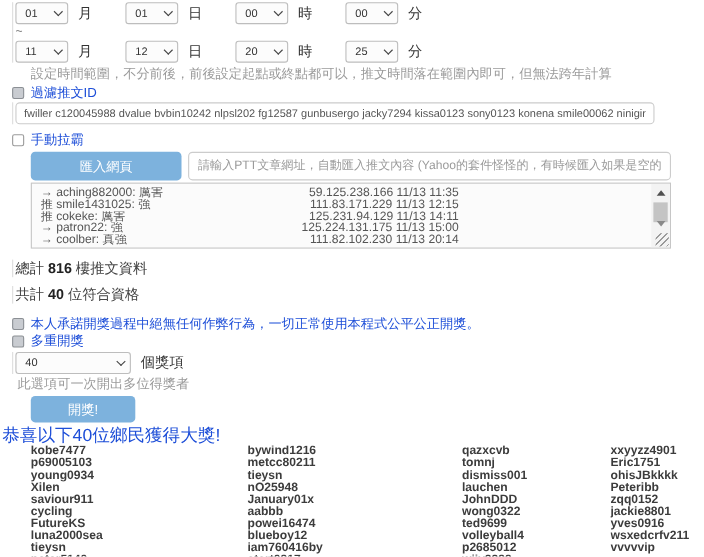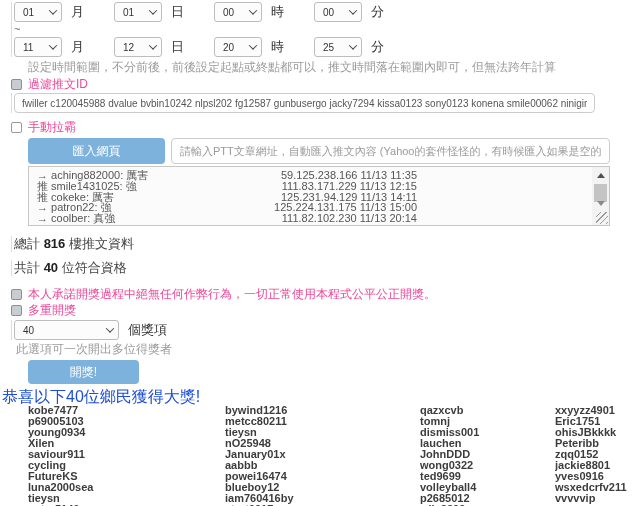--- a/index.html
+++ b/index.html
@@ -26,21 +26,21 @@
   }
   .sel-wide { width: 105px; }
   .chev { width: 6px; height: 6px; border-right: 1.6px solid #444; border-bottom: 1.6px solid #444;
     transform: rotate(45deg) translate(-1px,-1px); flex: 0 0 auto; }
   .sel-label { font-size: 13px; color: #333; margin-left: 9px; }
   .tilde { height: 11px; font-size: 11px; color: #666; line-height: 11px; }
 
   .hint { font-size: 12px; color: #9a9a9a; height: 13px; line-height: 13px; }
 
   .cb-row { display: flex; align-items: center; height: 13px; margin-left: 11px; }
-  .cb-row label { font-size: 12px; color: #ec4899; }
+  .cb-row label { font-size: 12px; color: #1d4ed8; }
   input[type="checkbox"] {
     appearance: none; -webkit-appearance: none;
     width: 11px; height: 11px; border: 1px solid #9a9a9a; border-radius: 2px;
     background: #fff; margin: 0 6px 0 0; flex: 0 0 auto;
   }
   input[type="checkbox"]:checked { background: #c9ccd1; border-color: #8b8f94; }
 
   .text-input {
     display: block; width: 581px; height: 20px; padding: 0 7px;
     border: 1px solid #ccc; border-radius: 4px; background: #fff;
@@ -77,21 +77,21 @@
   .arrow-up { width: 0; height: 0; border-left: 4px solid transparent; border-right: 4px solid transparent; border-bottom: 5px solid #505050; }
   .arrow-down { width: 0; height: 0; border-left: 4px solid transparent; border-right: 4px solid transparent; border-top: 5px solid #8a8a8a; }
   .sthumb { position: absolute; left: 2px; top: 17px; width: 13px; height: 18px; background: #c4c4c4; }
   .grip { position: absolute; right: 1px; bottom: 1px; width: 12px; height: 12px;
     background: repeating-linear-gradient(135deg, transparent 0 3px, #9a9a9a 3px 4px); }
 
   .stat { font-size: 13px; color: #444; height: 16px; line-height: 16px; }
   .stat b { color: #222; }
 
   .hint2 { margin-left: 16px; }
-  .draw-btn { width: 111px; height: 24px; margin-left: 28px; }
+  .draw-btn { width: 95px; height: 24px; margin-left: 28px; }
 
   .headline { margin-left: 2px; font-size: 16px; color: #1d4ed8; height: 13px; line-height: 13px; }
   .winners {
     margin-left: 28px; margin-top: 2px;
     display: grid; grid-template-columns: 197px 195px 135px auto;
     grid-auto-rows: 11px; font-size: 11px; font-weight: 700; color: #3c3c3c;
     line-height: 11px;
   }
   .winner { overflow: hidden; white-space: nowrap; }
 

